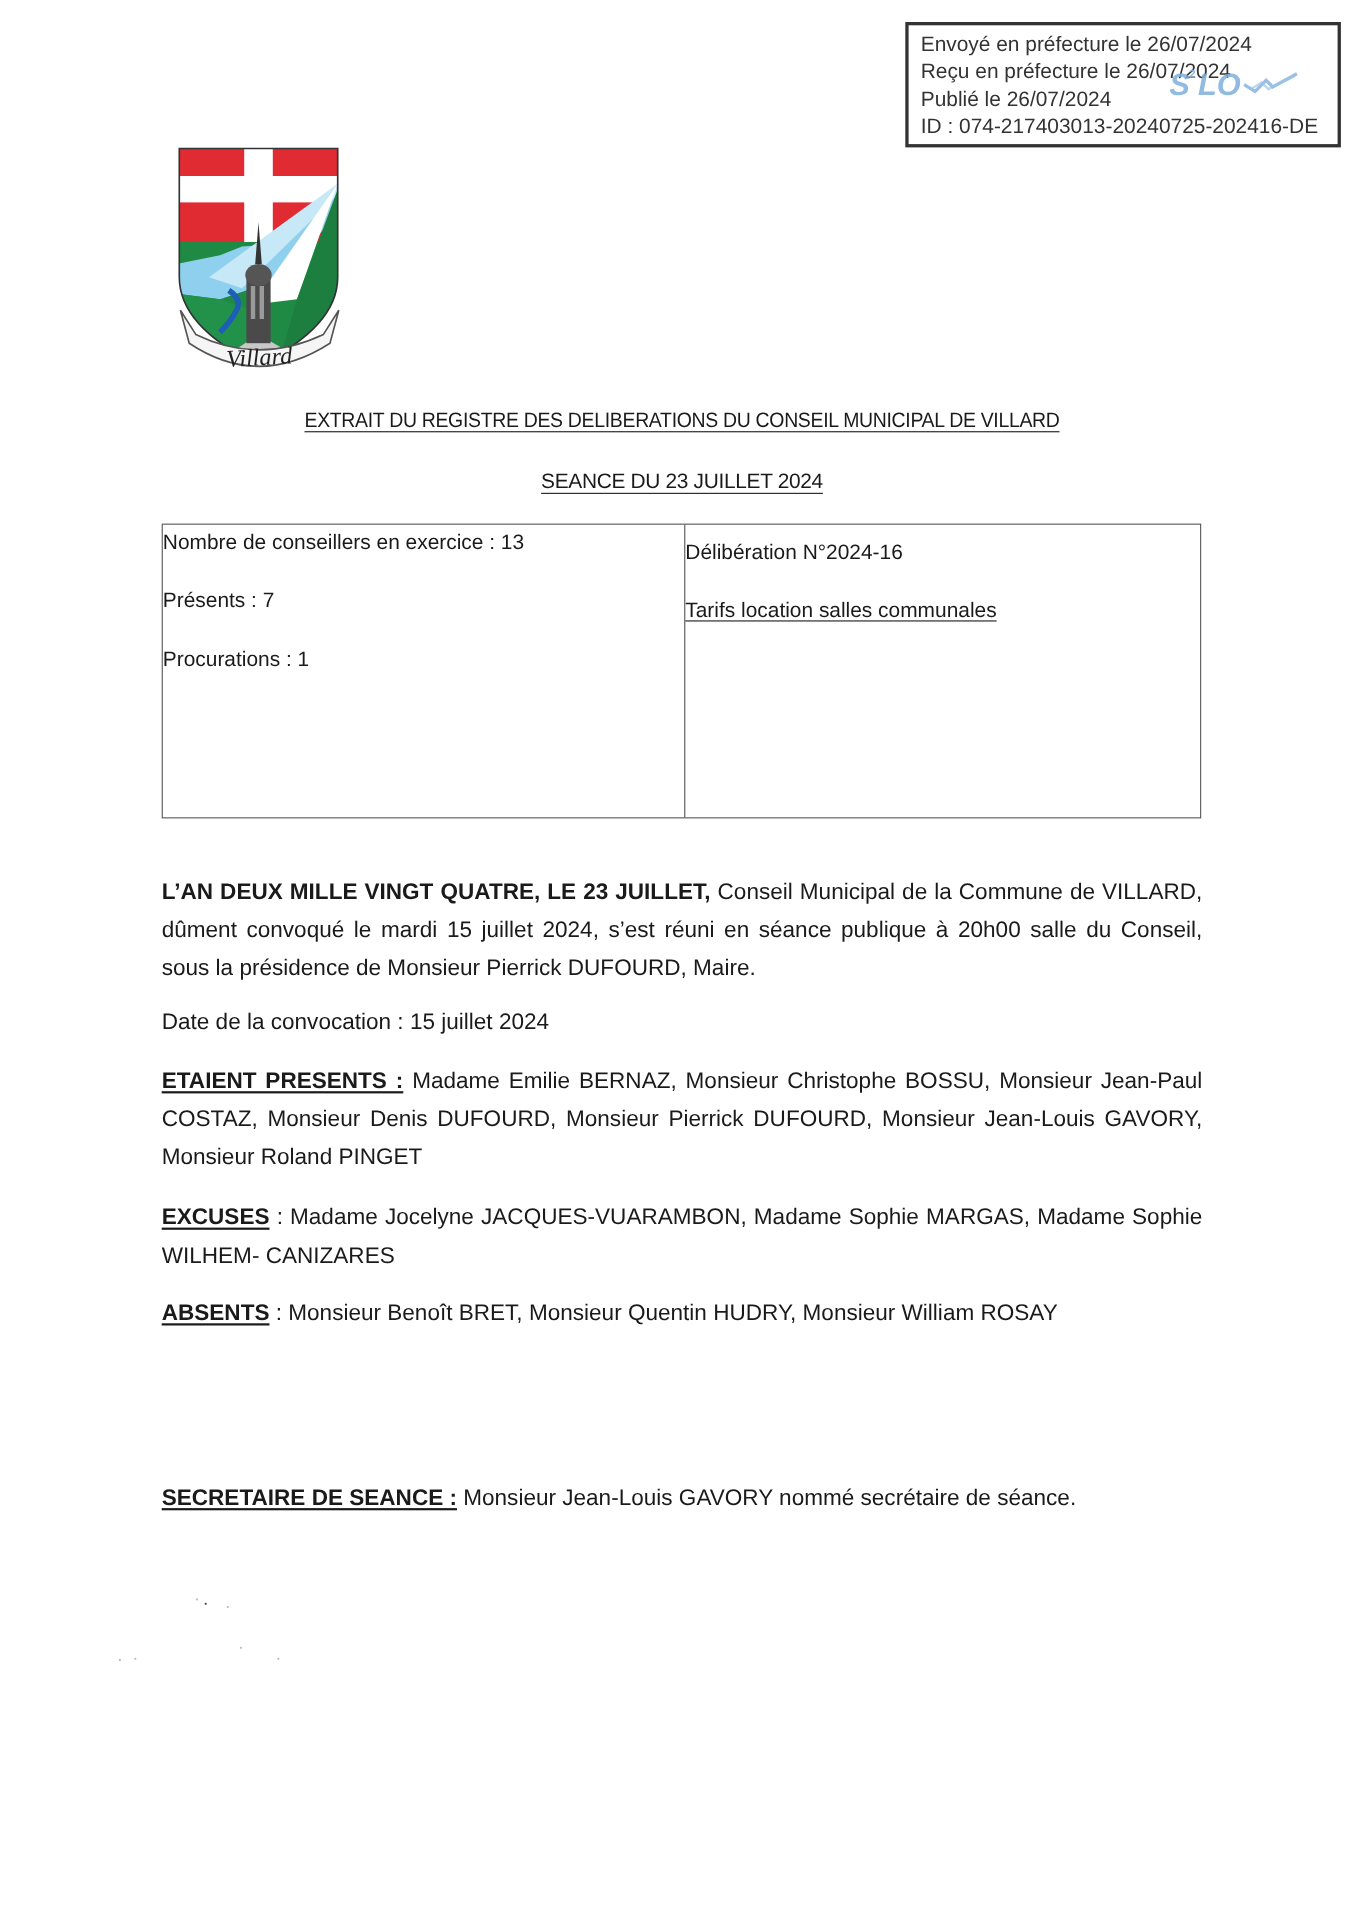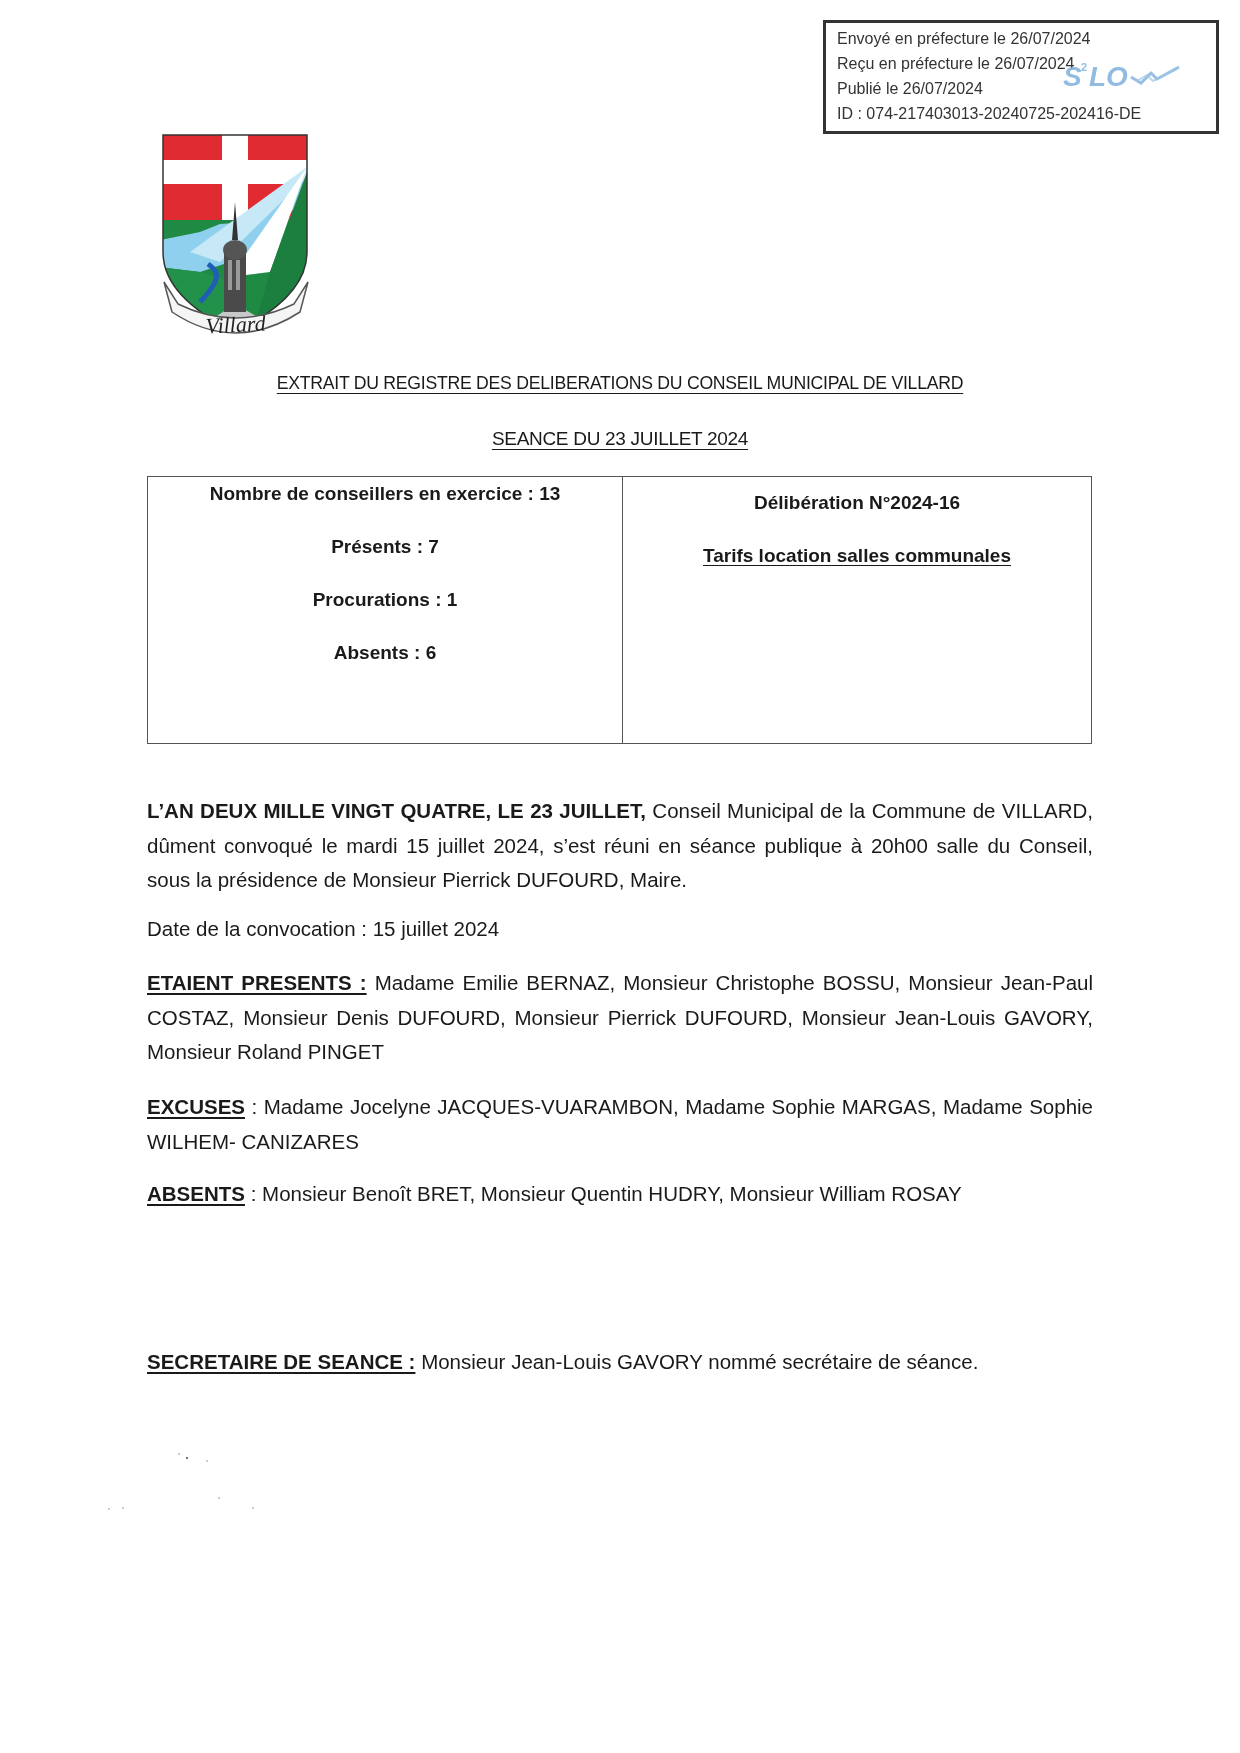--- a/index.html
+++ b/index.html
@@ -2,42 +2,42 @@
 <html><head>
 <meta charset="utf-8">
 <style>
   html, body { margin: 0; padding: 0; background: #ffffff; }
   body { width: 1240px; height: 1753px; position: relative; overflow: hidden;
          font-family: "Liberation Sans", "DejaVu Sans", sans-serif; color: #1a1a1a; }
 
   
   .stamp { position: absolute; left: 823px; top: 20px; width: 390px; height: 108px;
            border: 3px solid #333; box-sizing: content-box; }
-  .stamp-line { position: absolute; left: 11px; font-size: 16px; color: #333;
+  .stamp-line { position: absolute; left: 11px; font-size: 19px; color: #333;
                 font-family: "Liberation Sans", sans-serif; white-space: nowrap; text-align: center; }
   .stamp-logo { position: absolute; left: 235px; top: 34px; width: 120px; height: 36px; }
 
   
   .arms { position: absolute; left: 160px; top: 132px; width: 152px; height: 210px; }
 
   
   .title { position: absolute; left: 0; width: 1240px; text-align: center;
            font-family: "Liberation Sans", sans-serif; font-size: 19px; color: #1a1a1a;
            text-decoration: underline; text-underline-offset: 4px; letter-spacing: -0.3px; }
   .title.main { top: 372px; transform: scaleX(0.93); }
   .title.sub { top: 428px; }
 
   
   .summary { position: absolute; left: 147px; top: 476px; width: 945px; height: 268px;
              border: 1.5px solid #555; box-sizing: border-box; display: flex; }
   .summary .col { position: relative; height: 100%; }
   .summary .col.left { width: 474px; border-right: 1.5px solid #555; }
   .summary .col.right { flex: 1; margin-top: 12px; }
-  .cell-line { position: absolute; left: 0; width: 100%; text-align: center;
-               font-weight: bold; font-size: 19px; white-space: nowrap; }
+  .cell-line { position: absolute; left: 0; width: 100%; 
+               font-weight: normal; font-size: 19px; white-space: nowrap; }
   .cell-line.u { text-decoration: underline; text-underline-offset: 3px; }
 
   
   .body { position: absolute; left: 147px; width: 946px; font-size: 20.5px; color: #1a1a1a; }
   .para { position: absolute; left: 0; width: 946px; line-height: 34.5px; text-align: justify; }
   .para b { font-weight: bold; margin-top: 28px; }
   .lbl { font-weight: bold; text-decoration: underline; text-underline-offset: 3px; }
   .noise { position: absolute; width: 2px; height: 2px; background: #bbb; border-radius: 1px; }
 </style>
 </head>
@@ -96,21 +96,20 @@
 </svg>
 
 <div class="title main">EXTRAIT DU REGISTRE DES DELIBERATIONS DU CONSEIL MUNICIPAL DE VILLARD</div>
 <div class="title sub">SEANCE DU 23 JUILLET 2024</div>
 
 <div class="summary">
   <div class="col left">
     <div class="cell-line" style="top:6px">Nombre de conseillers en exercice : 13</div>
     <div class="cell-line" style="top:59px">Présents : 7</div>
     <div class="cell-line" style="top:112px">Procurations : 1</div>
-    <div class="cell-line" style="top:165px">Absents : 6</div>
   </div>
   <div class="col right">
     <div class="cell-line" style="top:3px">Délibération N°2024-16</div>
     <div class="cell-line u" style="top:56px">Tarifs location salles communales</div>
   </div>
 </div>
 
 <div class="body">
   <div class="para" style="top:794px"><b>L’AN DEUX MILLE VINGT QUATRE, LE 23 JUILLET,</b><span> Conseil Municipal de la Commune de VILLARD, dûment convoqué le mardi 15 juillet 2024, s’est réuni en séance publique à 20h00 salle du Conseil, sous la présidence de Monsieur Pierrick DUFOURD, Maire.</span></div>
 

